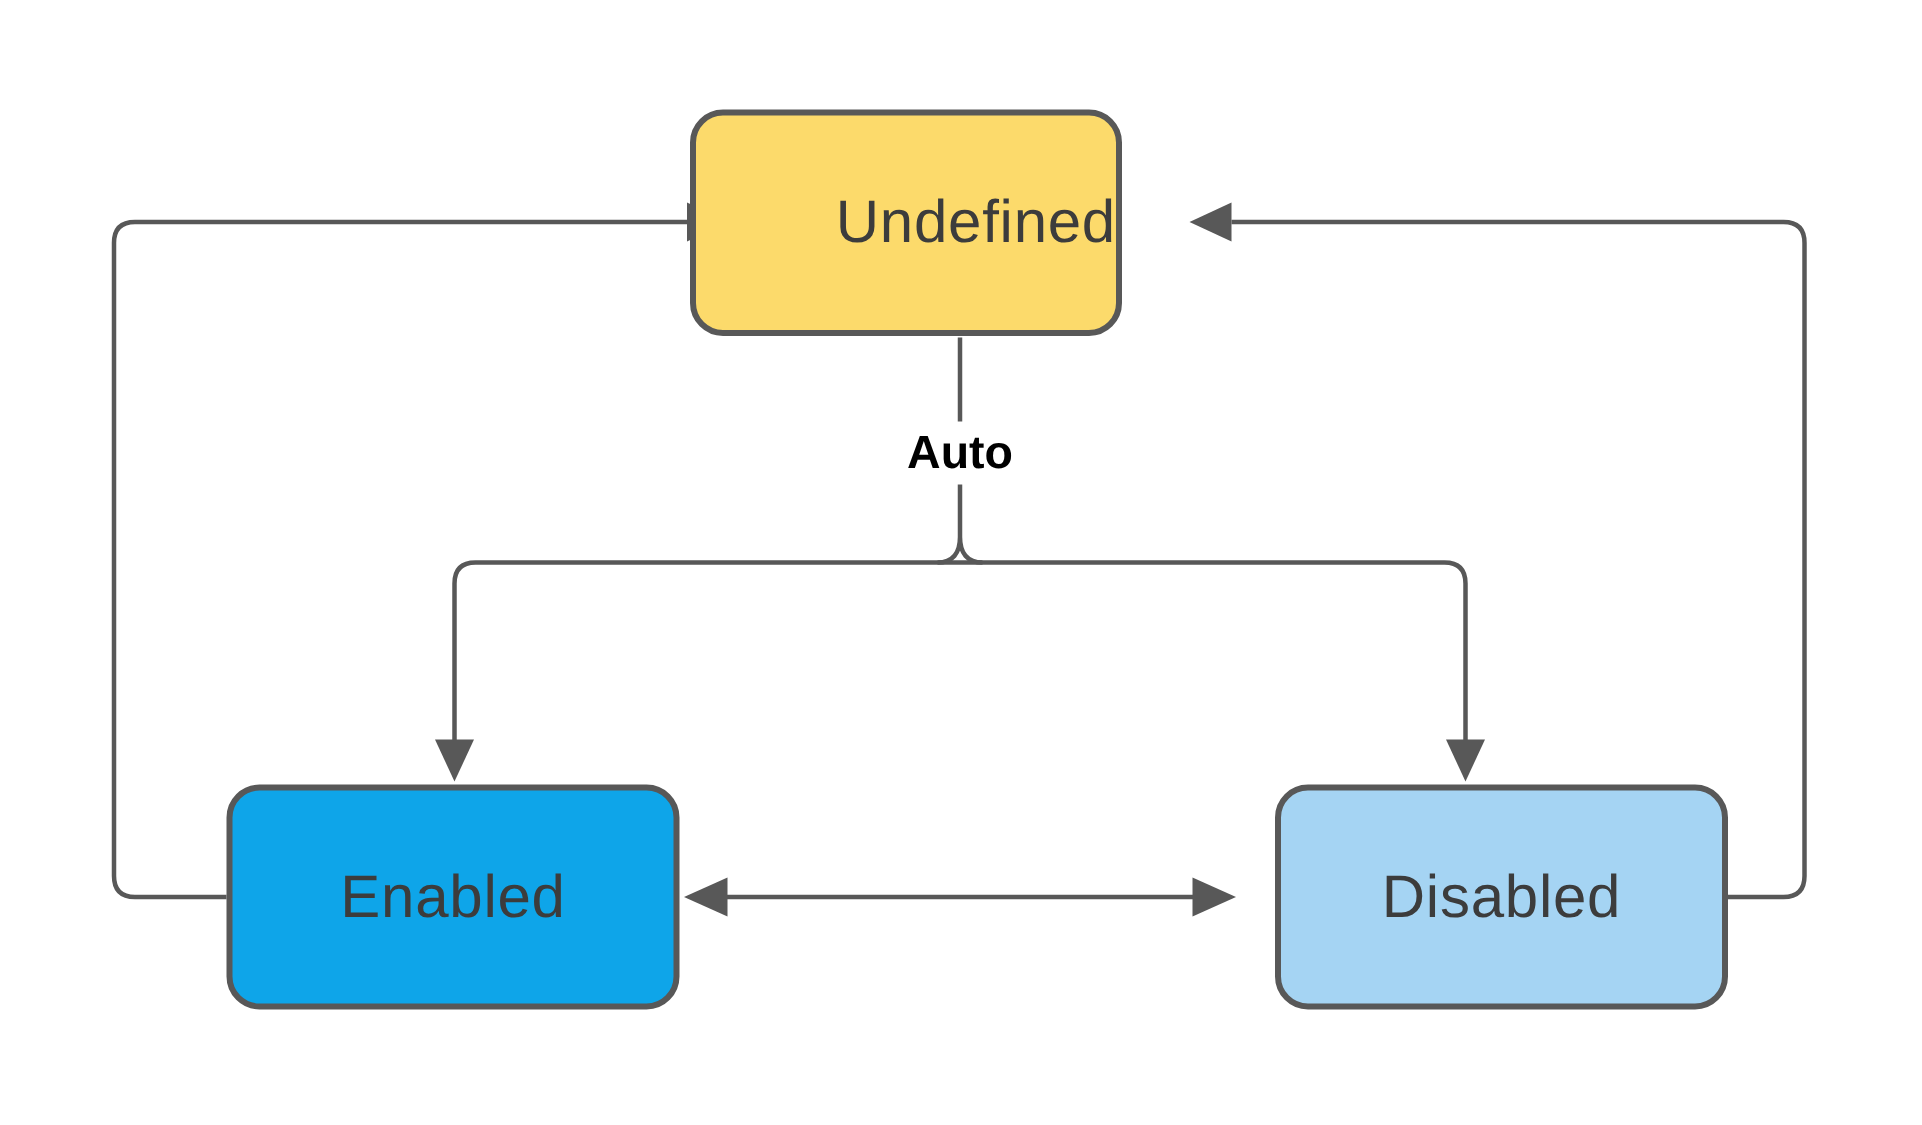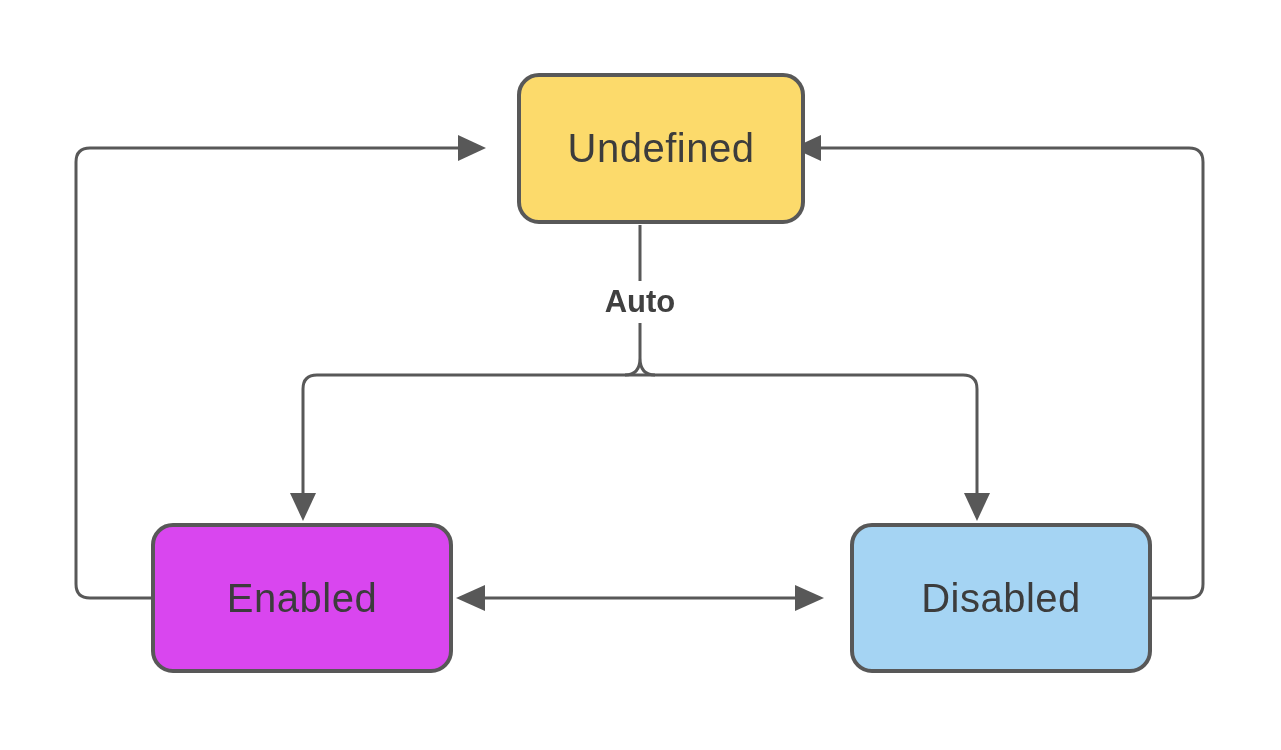--- a/index.html
+++ b/index.html
@@ -34,21 +34,21 @@
     display: flex;
     align-items: center;
     justify-content: center;
   }
   .node-label {
     font-size: 40px;
     color: #3c3c3c;
     letter-spacing: 0.5px;
     white-space: nowrap;
   }
-  #node-undefined { left: 517px; top: 73px;  width: 288px; height: 151px; }
+  #node-undefined { left: 460px; top: 73px;  width: 288px; height: 151px; justify-content: flex-end; }
   #node-enabled   { left: 151px; top: 523px; width: 302px; height: 150px; }
   #node-disabled  { left: 826px; top: 523px; width: 302px; height: 150px; }
   .edge-label {
     position: absolute;
     left: 640px;
     top: 302px;
     transform: translate(-50%, -50%);
     background: #ffffff;
     padding: 3px 7px;
     font-size: 31px;
@@ -84,23 +84,23 @@
 
     <polygon points="456,598 485,585 485,611" fill="#585858"></polygon>
 
     <polygon points="824,598 795,585 795,611" fill="#585858"></polygon>
   </svg>
 
   <div class="node" id="node-undefined" style="background-color: rgb(252, 218, 107); border-color: rgb(88, 88, 88);">
     <span class="node-label" style="color: rgb(60, 60, 60);">Undefined</span>
   </div>
 
-  <div class="node" id="node-enabled" style="background-color: #d946ef; border-color: rgb(88, 88, 88);">
+  <div class="node" id="node-enabled" style="background-color: #0ea5e9; border-color: rgb(88, 88, 88);">
     <span class="node-label" style="color: rgb(60, 60, 60);">Enabled</span>
   </div>
 
   <div class="node" id="node-disabled" style="background-color: rgb(165, 212, 243); border-color: rgb(88, 88, 88); margin-left: 24px;">
     <span class="node-label" style="color: rgb(60, 60, 60);">Disabled</span>
   </div>
 
-  <div class="edge-label" style="color: #404040;">Auto</div>
+  <div class="edge-label" style="color: #000000;">Auto</div>
 
 </div>
 
 </body></html>

